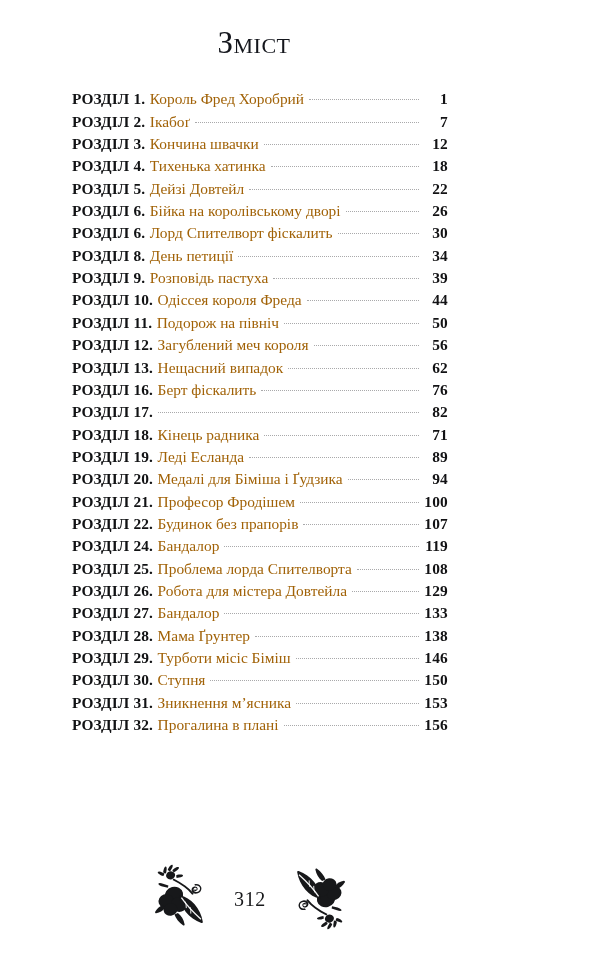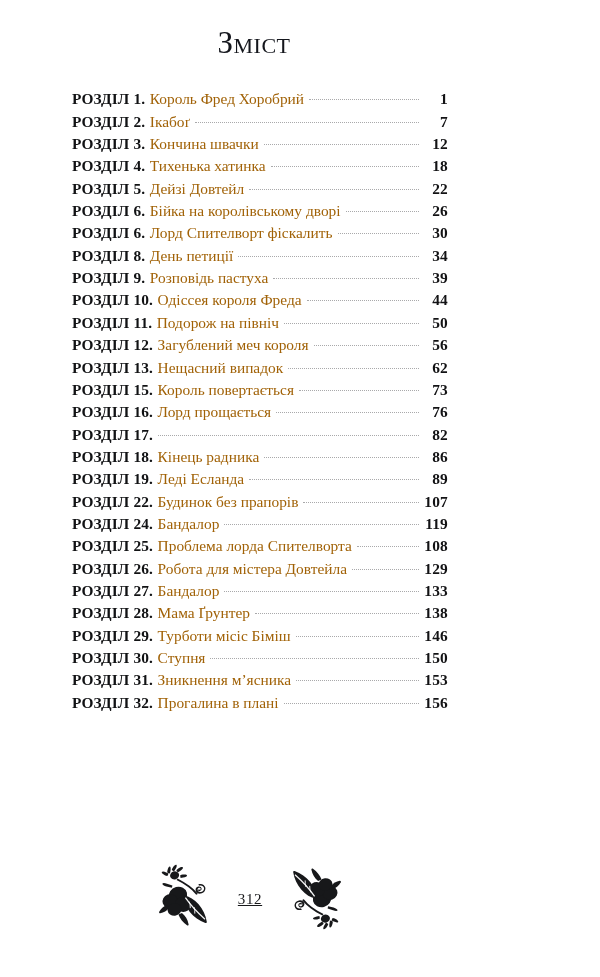--- a/index.html
+++ b/index.html
@@ -111,28 +111,27 @@
   .ornament {
     width: 66px;
     height: 70px;
     display: block;
     flex: 0 0 auto;
   }
   .ornament.right {
     transform: scaleX(-1) scaleY(-1);
   }
   .folio {
-    font-size: 15px;
+    font-size: 20px;
     font-weight: 400;
     color: #17181a;
     letter-spacing: 0.6px;
     font-family: "Liberation Serif", "DejaVu Serif", serif;
     padding: 0 2px;
     transform: translateY(2px);
-    text-decoration: underline;
   }
 </style>
 </head>
 <body>
 
 <div class="page">
 
   <h1 class="toc-title">Зміст</h1>
 
   <ul class="toc-list">
@@ -208,47 +207,53 @@
         <span class="leader"></span>
         <span class="page-no">56</span>
       </li>
       <li class="toc-row">
         <span class="chap-label">РОЗДІЛ 13.</span>
         <span class="chap-title">Нещасний випадок</span>
         <span class="leader"></span>
         <span class="page-no">62</span>
       </li>
       <li class="toc-row">
-        <span class="chap-label">РОЗДІЛ 15.</span>
-        <span class="chap-title">Король повертається</span>
-        <span class="leader"></span>
-        <span class="page-no">73</span>
-      </li>
-      <li class="toc-row">
         <span class="chap-label">РОЗДІЛ 16.</span>
-        <span class="chap-title">Лорд прощається</span>
+        <span class="chap-title">Берт фіскалить</span>
         <span class="leader"></span>
         <span class="page-no">76</span>
       </li>
       <li class="toc-row">
         <span class="chap-label">РОЗДІЛ 17.</span>
         <span class="leader"></span>
         <span class="page-no">82</span>
       </li>
       <li class="toc-row">
         <span class="chap-label">РОЗДІЛ 18.</span>
         <span class="chap-title">Кінець радника</span>
         <span class="leader"></span>
-        <span class="page-no">86</span>
+        <span class="page-no">71</span>
       </li>
       <li class="toc-row">
         <span class="chap-label">РОЗДІЛ 19.</span>
         <span class="chap-title">Леді Есланда</span>
         <span class="leader"></span>
         <span class="page-no">89</span>
+      </li>
+      <li class="toc-row">
+        <span class="chap-label">РОЗДІЛ 20.</span>
+        <span class="chap-title">Медалі для Біміша і Ґудзика</span>
+        <span class="leader"></span>
+        <span class="page-no">94</span>
+      </li>
+      <li class="toc-row">
+        <span class="chap-label">РОЗДІЛ 21.</span>
+        <span class="chap-title">Професор Фродішем</span>
+        <span class="leader"></span>
+        <span class="page-no">100</span>
       </li>
       <li class="toc-row">
         <span class="chap-label">РОЗДІЛ 22.</span>
         <span class="chap-title">Будинок без прапорів</span>
         <span class="leader"></span>
         <span class="page-no">107</span>
       </li>
       <li class="toc-row">
         <span class="chap-label">РОЗДІЛ 24.</span>
         <span class="chap-title">Бандалор</span>

